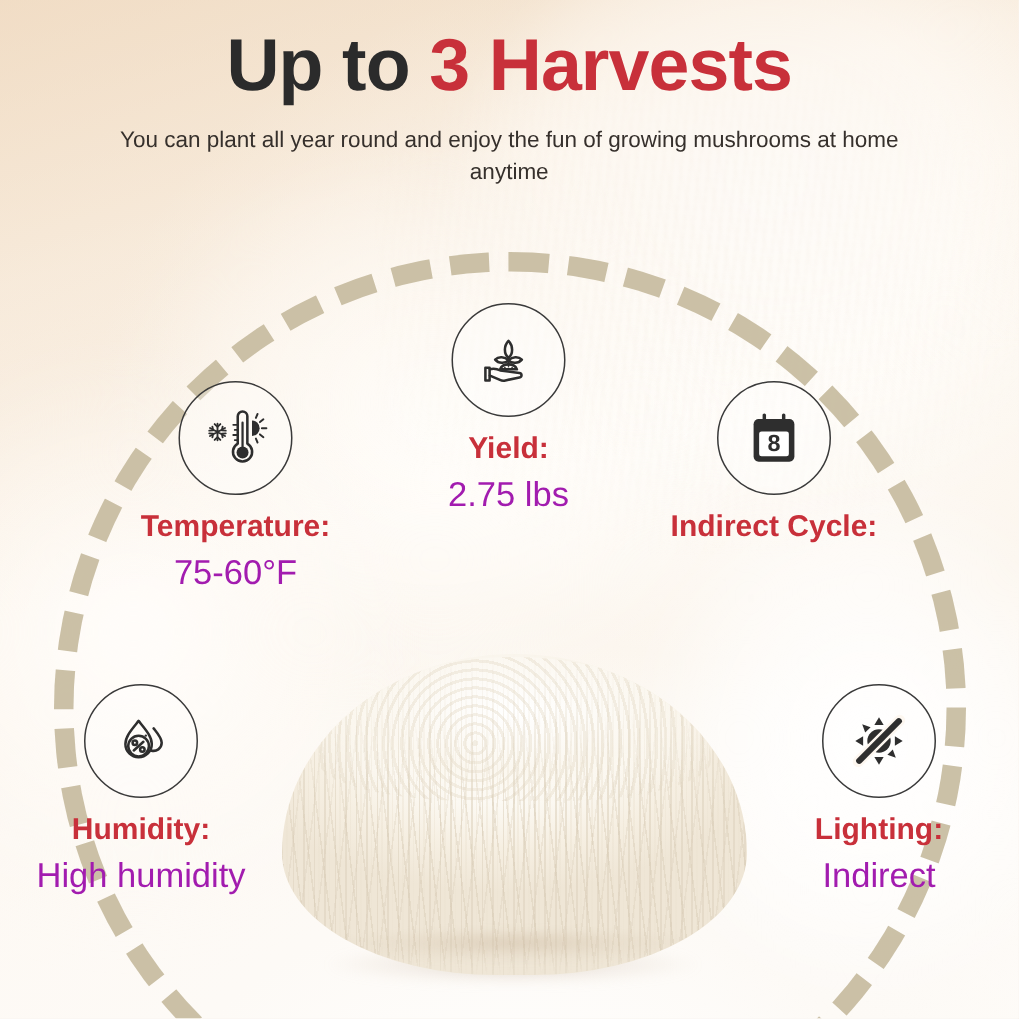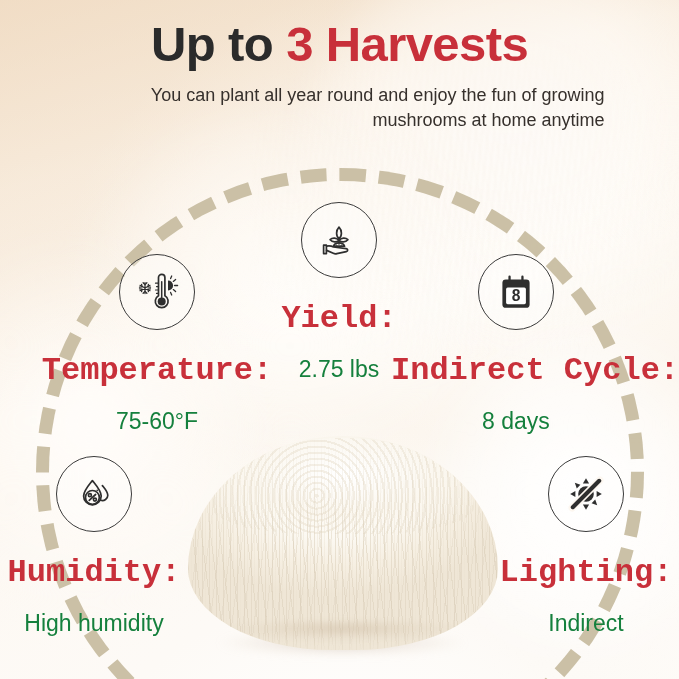--- a/index.html
+++ b/index.html
@@ -104,25 +104,24 @@
     font-weight: 700;
     letter-spacing: -0.6px;
     color: #2b2b2b;
     line-height: 1.12;
     white-space: nowrap;
   }
   .title .accent { color: #c8303a; }
   .subtitle {
     margin: 11px auto 0;
     width: 530px;
-    font-size: 18px;
+    font-size: 15px;
     font-weight: 400;
     color: #36302c;
     line-height: 1.42;
-    text-align: right;
   }
 
   
   .node {
     position: absolute;
     width: 250px;
     margin-left: -125px;
     text-align: center;
     z-index: 7;
   }
@@ -133,33 +132,32 @@
     border-radius: 50%;
     border: 1.6px solid #3a3a3a;
     background: rgba(255,255,255,0.30);
     display: flex;
     align-items: center;
     justify-content: center;
     box-sizing: border-box;
   }
   .badge svg { display: block; }
   .node-label {
-    margin-top: 23px;
-    font-size: 32px;
+    margin-top: 10px;
+    font-size: 20px;
     font-weight: 700;
     color: #c8303a;
     line-height: 1.12;
     white-space: nowrap;
-    font-family: Liberation Mono, monospace;
   }
   .node-value {
-    margin-top: 19px;
+    margin-top: 6px;
     font-size: 23px;
     font-weight: 400;
-    color: #15803d;
+    color: #a21caf;
     line-height: 1.18;
     white-space: nowrap;
   }
 
   
   #node-temperature { left: 157px; top: 254px; }
   #node-yield       { left: 339px; top: 202px; }
   #node-cycle       { left: 516px; top: 254px; }
   #node-humidity    { left: 94px;  top: 456px; }
   #node-lighting    { left: 586px; top: 456px; }
@@ -328,21 +326,20 @@
 
           <rect x="11.4" y="12.4" width="27.2" height="28.4" rx="3.4" fill="#2e2e2e"></rect>
 
           <rect x="15.1" y="20.6" width="19.8" height="16.6" rx="1.6" fill="#ffffff"></rect>
 
           <text x="25" y="33.9" font-family="Liberation Sans, sans-serif" font-size="15.6" font-weight="700" fill="#2e2e2e" text-anchor="middle">8</text>
         </svg>
       </span>
     </div>
     <div class="node-label">Indirect Cycle:</div>
-    <div class="node-value">8 days</div>
   </div>
 
   <div class="node" id="node-humidity">
     <div class="badge">
       <span>
         <svg width="50" height="50" viewBox="0 0 50 50" fill="none" stroke="#2e2e2e" stroke-width="1.7" stroke-linecap="round" stroke-linejoin="round">
 
           <path d="M33.4 16.6c2.8 3.5 5.4 6.4 5.4 9.6a5.4 5.4 0 0 1-7.1 5.1"></path>
 
           <path d="M23.4 11.6c4.5 5.6 8.8 10.3 8.8 15.4a8.8 8.8 0 1 1-17.6 0c0-5.1 4.3-9.8 8.8-15.4z"></path>

